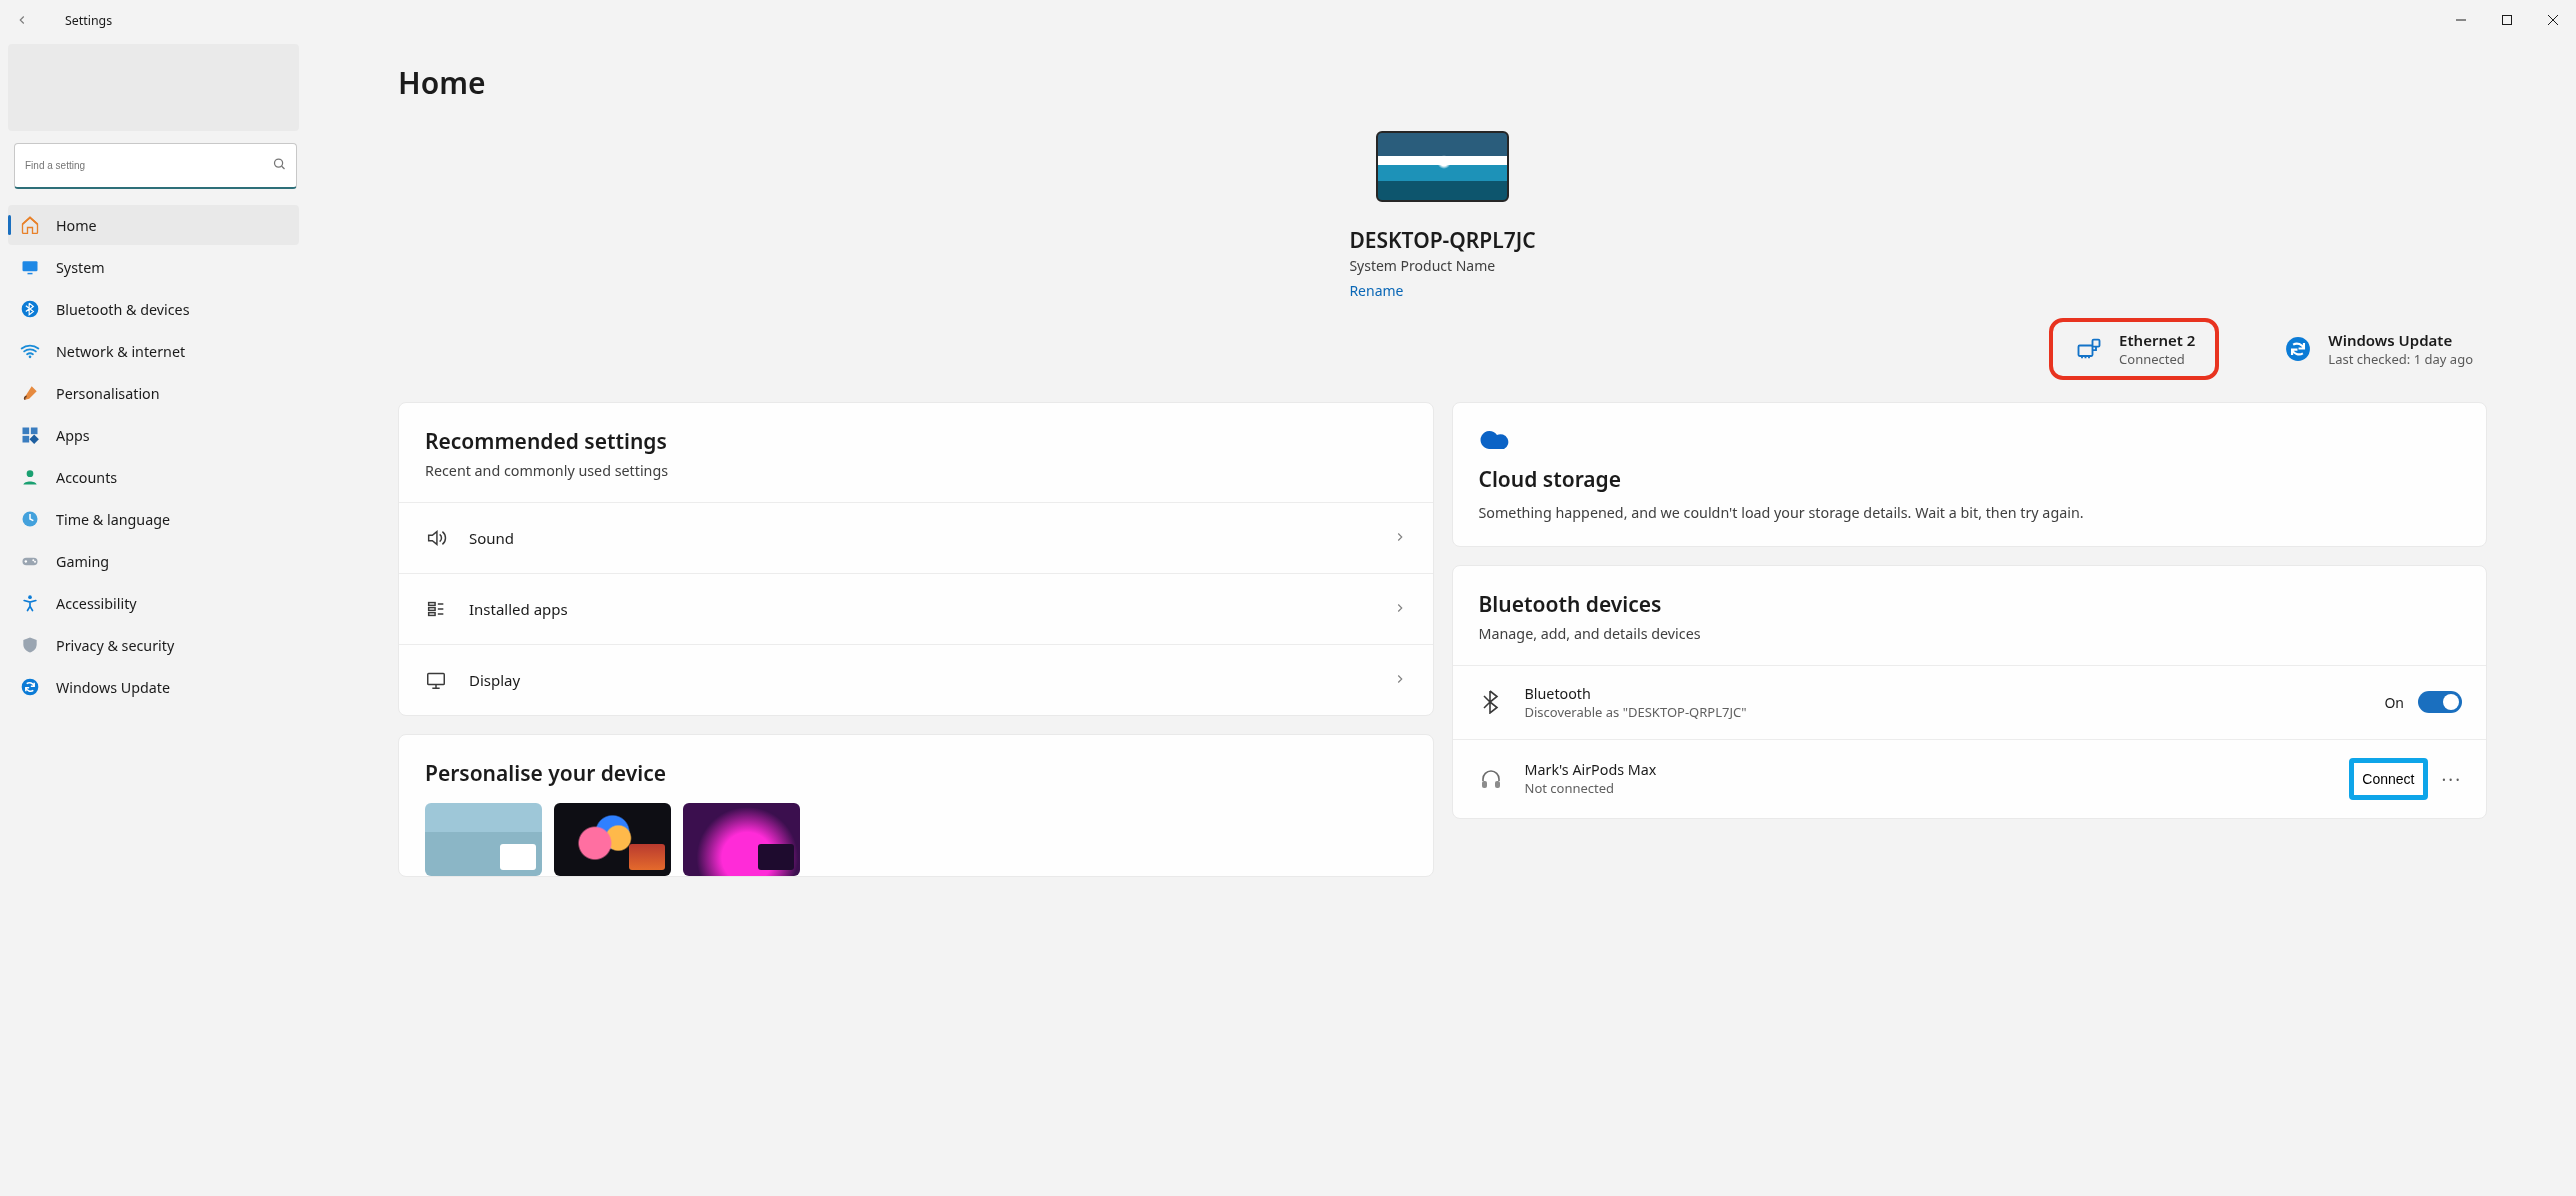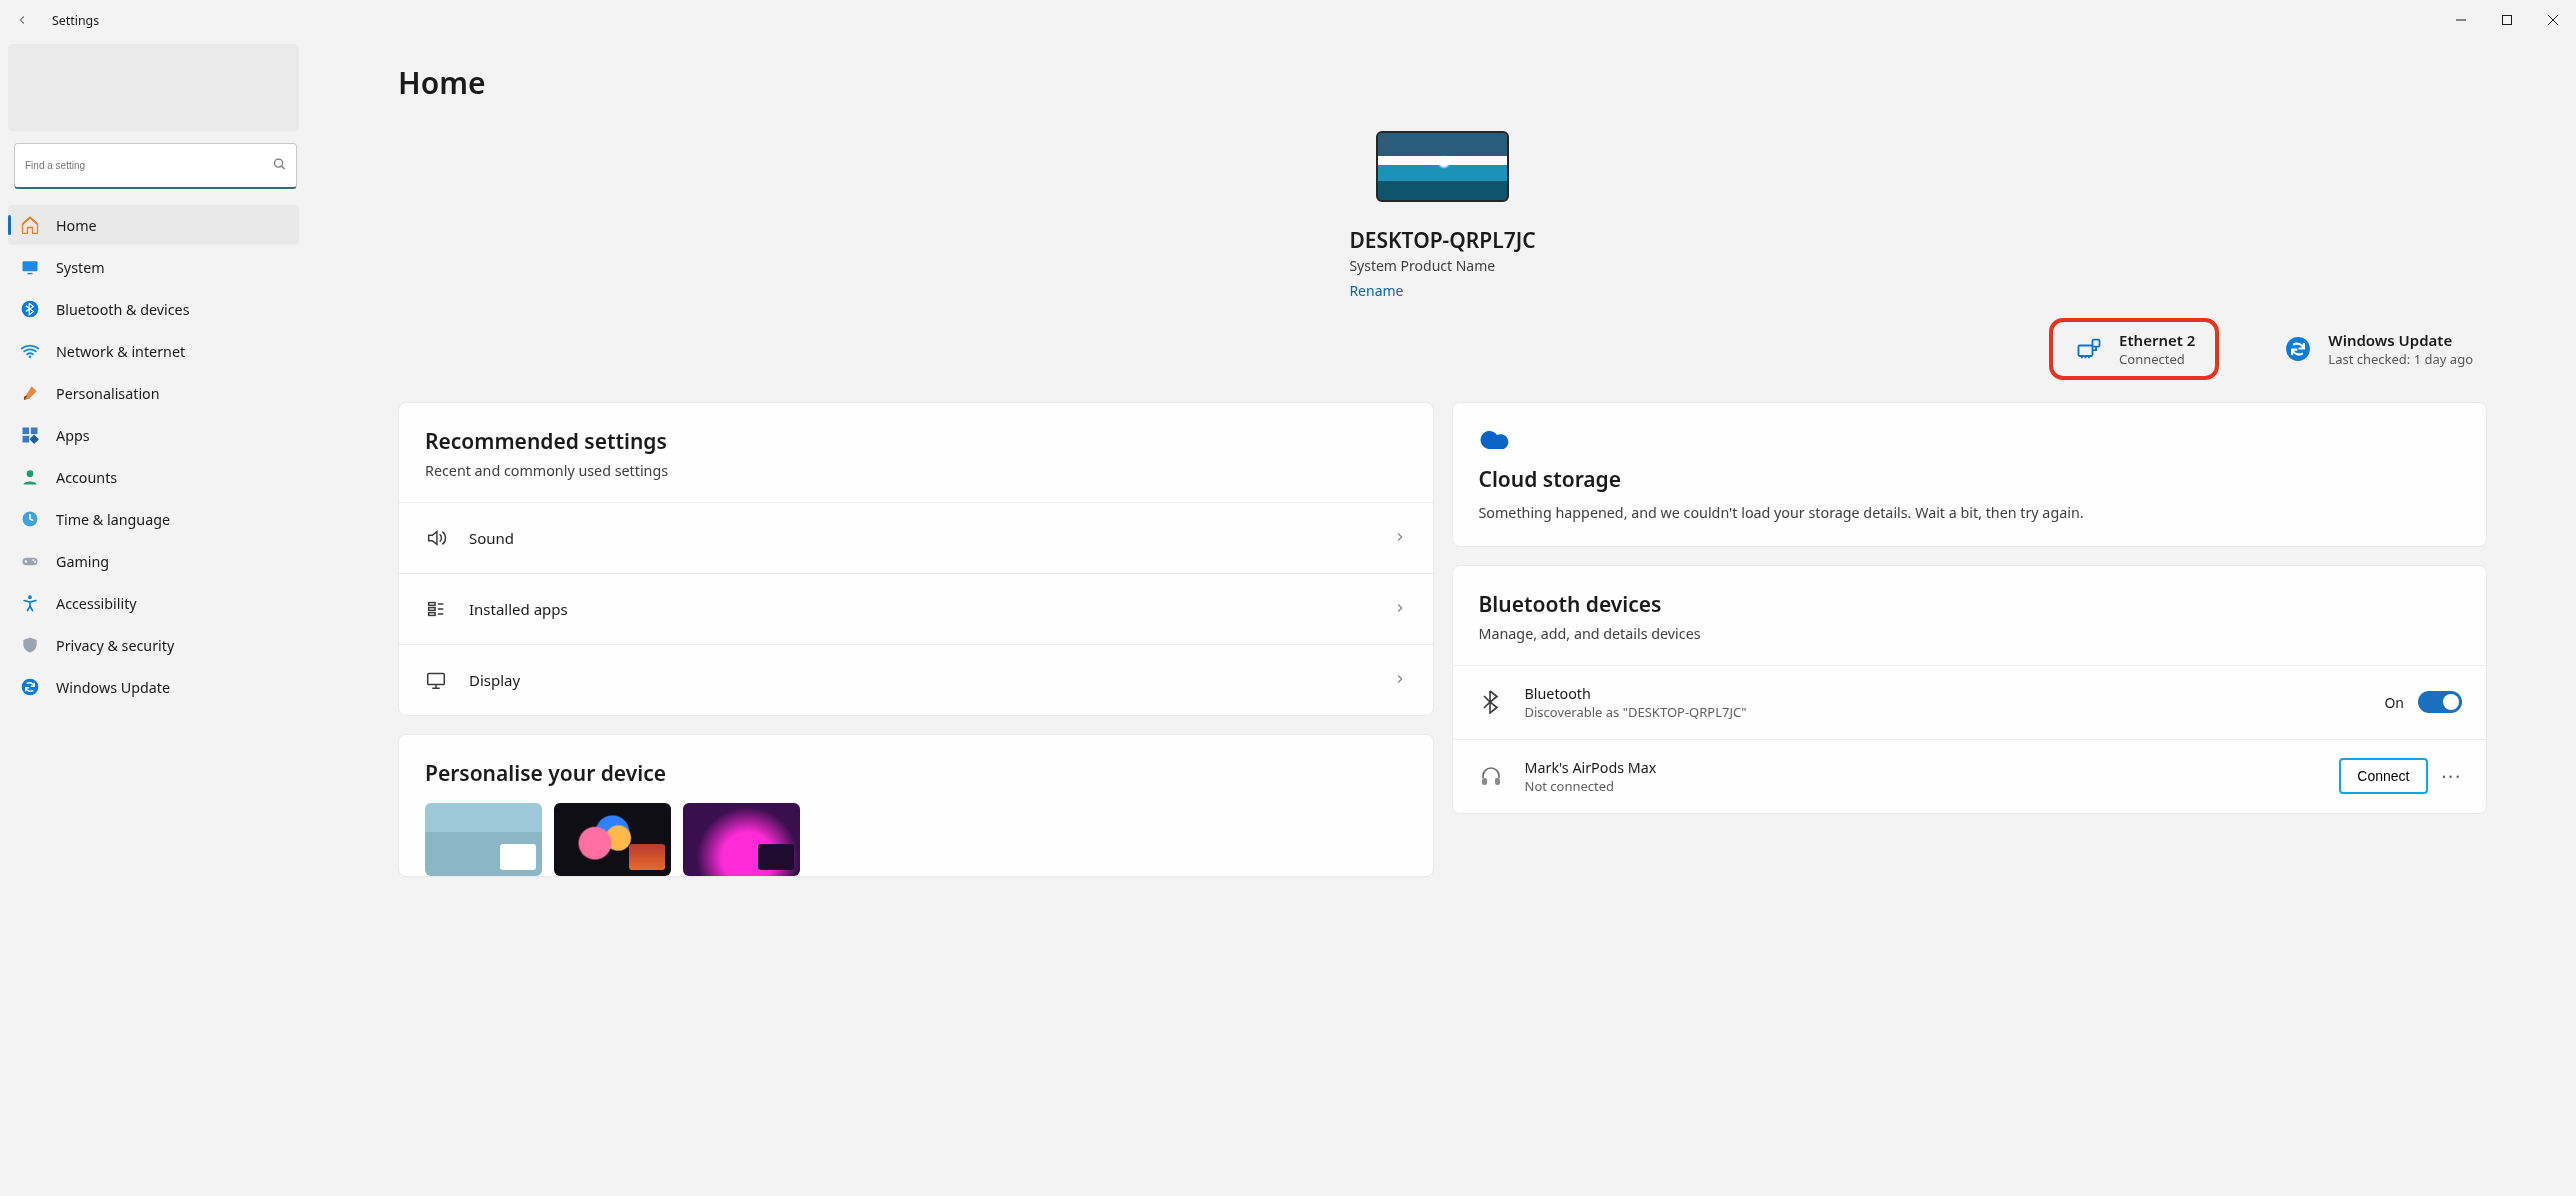--- a/index.html
+++ b/index.html
@@ -5,21 +5,21 @@
   * { box-sizing: border-box; margin: 0; padding: 0; }
   html, body { height: 100%; }
   body {
     font-family: "Segoe UI Variable", "Segoe UI", system-ui, sans-serif;
     font-size: 14px;
     color: #1b1b1b;
     background: #f3f3f3;
     overflow: hidden;
   }
   
-  .titlebar { display: flex; align-items: center; height: 40px; padding-left: 14px; }
+  .titlebar { display: flex; align-items: center; height: 40px; padding-left: 14px; gap: 13px; }
   .back { width: 16px; height: 16px; margin-right: 22px; opacity: .55; display:flex; align-items:center; justify-content:center; cursor:pointer;}
   .titlebar-title { font-size: 12.4px; }
   .window-controls { margin-left: auto; display: flex; }
   .wc { width: 46px; height: 40px; display: flex; align-items:center; justify-content:center; cursor:pointer; }
 
   
   .shell { display: flex; height: calc(100% - 40px); }
   .side { width: 307px; padding: 0 4px 0 8px; display:flex; flex-direction:column; }
   .acct-card {
     margin: 4px 4px 12px 0;
@@ -113,22 +113,22 @@
   .bt-texts .t{ font-size:14.3px;}
   .bt-texts .s{ font-size:13px; color:#606060;}
   .bt-right{ margin-left:auto; display:flex; align-items:center; gap:14px;}
 
   .toggle{
     width:44px; height:22px; border-radius:11px; background:#1a6fbf; position:relative; cursor:pointer;
   }
   .toggle::after{ content:""; position:absolute; right:3px; top:3px; width:16px; height:16px; background:#fff; border-radius:50%;}
 
   .btn{
-    border:2px solid #0ea5e9; background:#fff; border-radius:4px;
-    padding: 8px 16px; font-size:14px; cursor:pointer;
+    border:5px solid #0ea5e9; background:#fff; border-radius:4px;
+    padding: 8px 8px; font-size:14px; cursor:pointer;
   }
   .more{ cursor:pointer; opacity:.7; font-size:18px; letter-spacing:2px;}
 
   .themes{ display:flex; gap:12px; margin-top:16px;}
   .theme{
     width:117px; height:73px; border-radius:6px; position:relative; cursor:pointer;
     background:#4c5f74; overflow:hidden;
   }
   .theme .mini{ position:absolute; right:6px; bottom:6px; width:36px; height:26px; border-radius:3px;}
   .theme.light{ background: linear-gradient(#9ec7d8 0 40%, #8bb6c6 40%);}

